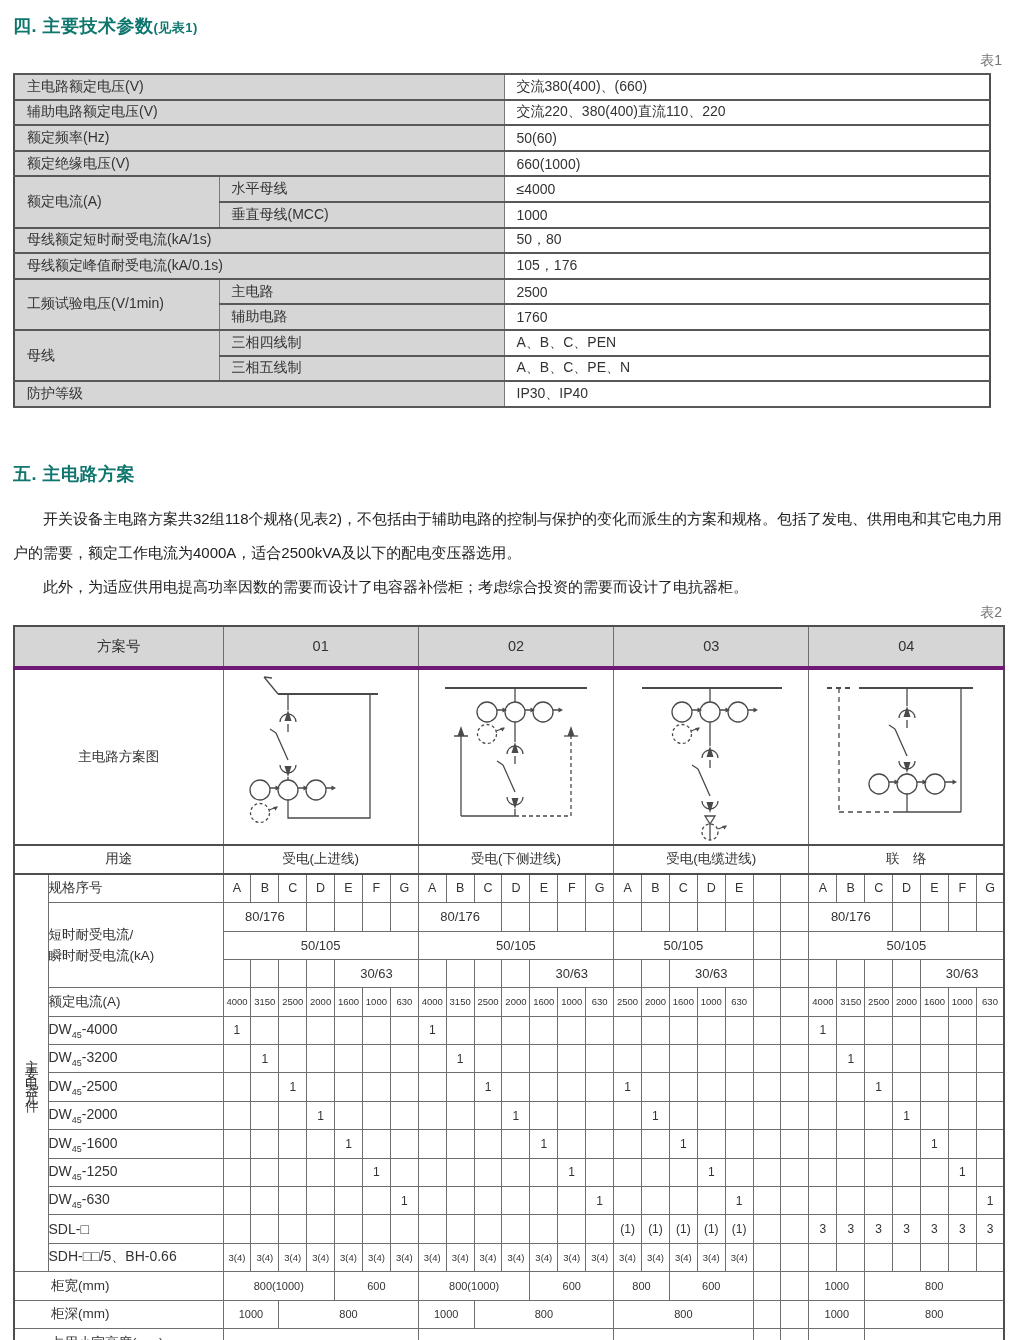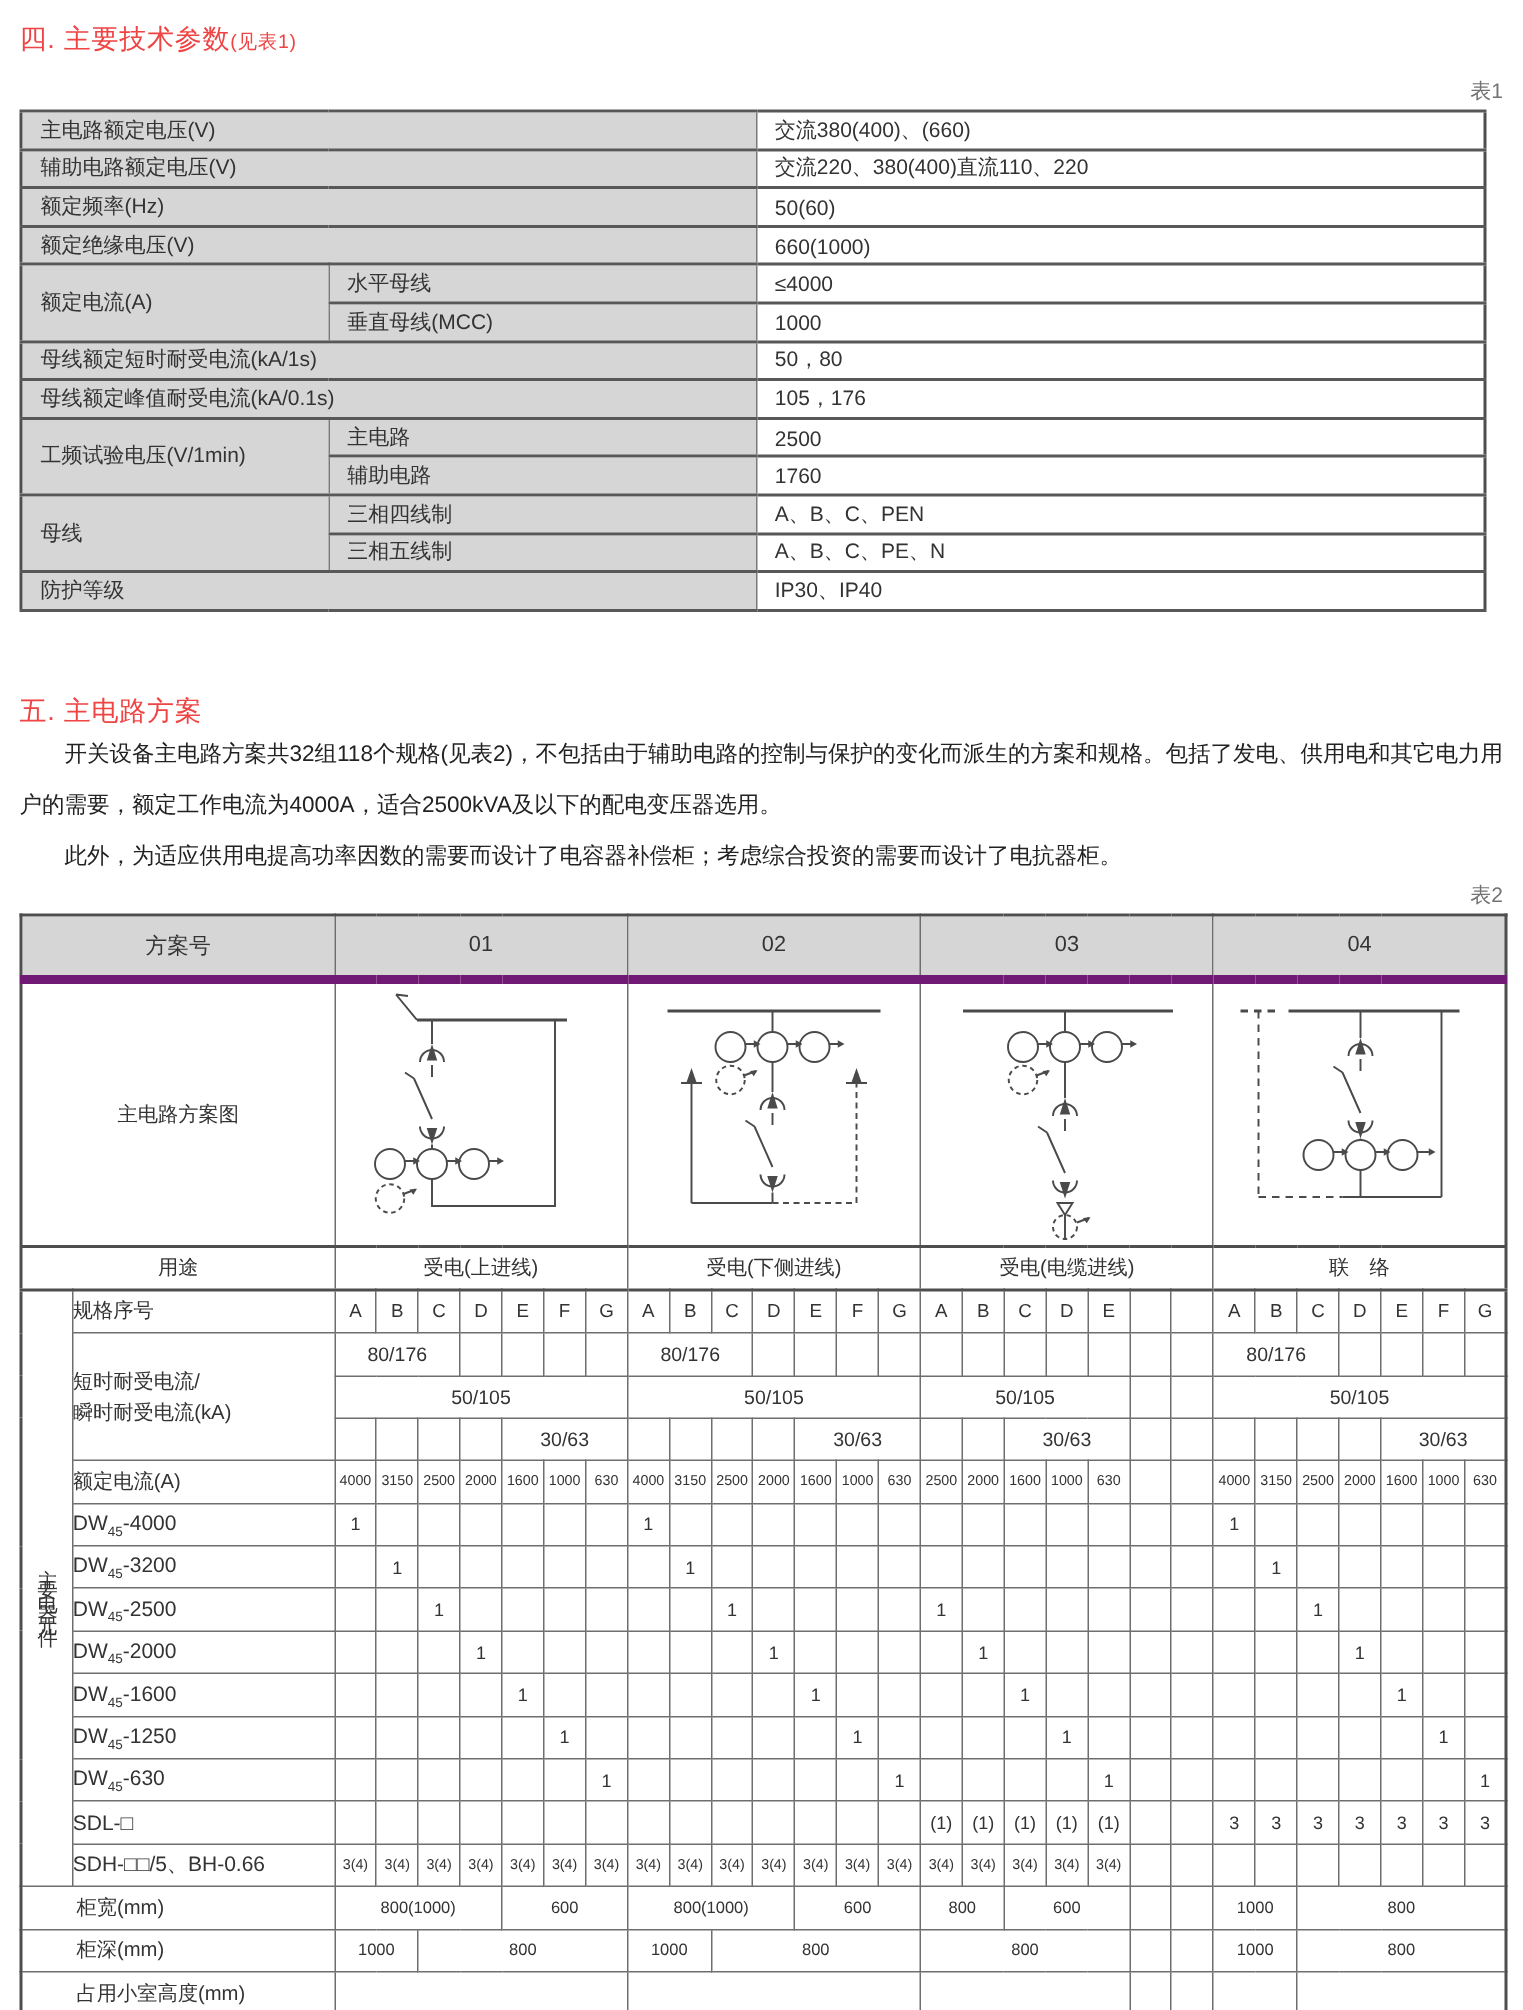--- a/index.html
+++ b/index.html
@@ -1,54 +1,54 @@
 <!DOCTYPE html>
 <html style="--hdr-bg: #d6d6d6;"><head>
 <meta charset="utf-8">
 <style>
   html,body { margin:0; padding:0; background:#ffffff; }
   body { width:1015px; height:1340px; font-family:"Liberation Sans", sans-serif; color:#333; }
   .page { padding:14px 10px 0 13px; width:992px; }
 
-  .sec-title { font-size:18px; font-weight:400; color:#ef4444; letter-spacing:0.5px; }
+  .sec-title { font-size:18px; font-weight:700; color:#0f766e; letter-spacing:0.5px; }
   .sec-title .note { font-size:13px; }
   .tbl-tag { text-align:right; font-size:14px; color:#737373; margin:14px 3px 3px 0; }
 
   
   #table1 { width:978px; border-collapse:collapse; table-layout:fixed; border:2px solid #4e4e4e; }
   #table1 td { border:1px solid #7a7a7a; border-top:2px solid #585858; border-bottom:2px solid #585858;
                height:23.6px; font-size:14px; padding:0 12px; white-space:nowrap; overflow:hidden; }
   #table1 .t1lab { background:var(--hdr-bg,#d6d6d6); }
   #table1 .t1val { background:#fff;margin-top:11px; }
 
   
   #table2 { width:992px; border-collapse:collapse; table-layout:fixed; border:2px solid #4e4e4e; margin-bottom:14px; }
   #table2 td { border:1px solid #6e6e6e; text-align:center; vertical-align:middle; padding:0;
                overflow:hidden; white-space:nowrap; color:#333; }
-  #table2 tr.hrow td { height:39px; background:var(--hdr-bg,#d6d6d6); font-size:14.5px; border-bottom:6px solid #701a75; }
+  #table2 tr.hrow td { height:39px; background:var(--hdr-bg,#d6d6d6); font-size:14.5px; border-bottom:4px solid #701a75; }
   #table2 tr.drow td { height:174px; border-bottom:2px solid #4e4e4e; }
   #table2 tr.urow td { height:27px; font-size:13.5px; border-bottom:2px solid #4e4e4e;margin-top:40px; }
   #table2 .rlab { font-size:13.5px; }
   #table2 td.row-label { text-align:left; font-size:13.5px; }
   #table2 td.row-label.latin-lbl { font-size:14px; }
   #table2 td.row-label.wide { padding-left:36px; }
   #table2 td.row-label div { line-height:1.6; }
   #table2 sub { font-size:9px; }
   #table2 td.vert-label { writing-mode:vertical-lr; text-orientation:upright; letter-spacing:8px;
                           font-size:13.5px; padding:0; }
   #table2 tbody tr td { height:27.4px; }
   tr.r-letters td.cell { font-size:12.5px; }
   tr.r-ka td.cell { font-size:13px; }
   tr.r-nums td.cell { font-size:9.5px; }
   tr.r-ones td.cell { font-size:12px; }
   tr.r-sdh td.cell { font-size:9.5px; }
   tr.r-dim td.cell { font-size:11px; }
 
   .para { margin:0; font-size:15px; line-height:34px; text-indent:2em; color:#222; }
-  .para:first-of-type { }
+  .para:first-of-type { margin-top:16px; }
   .s5 { margin-top:54px; }
 
   .dcell svg { display:block; margin:0 auto; }
 </style>
 </head>
 <body>
 
 <div class="page">
 
   <div class="sec-title">

